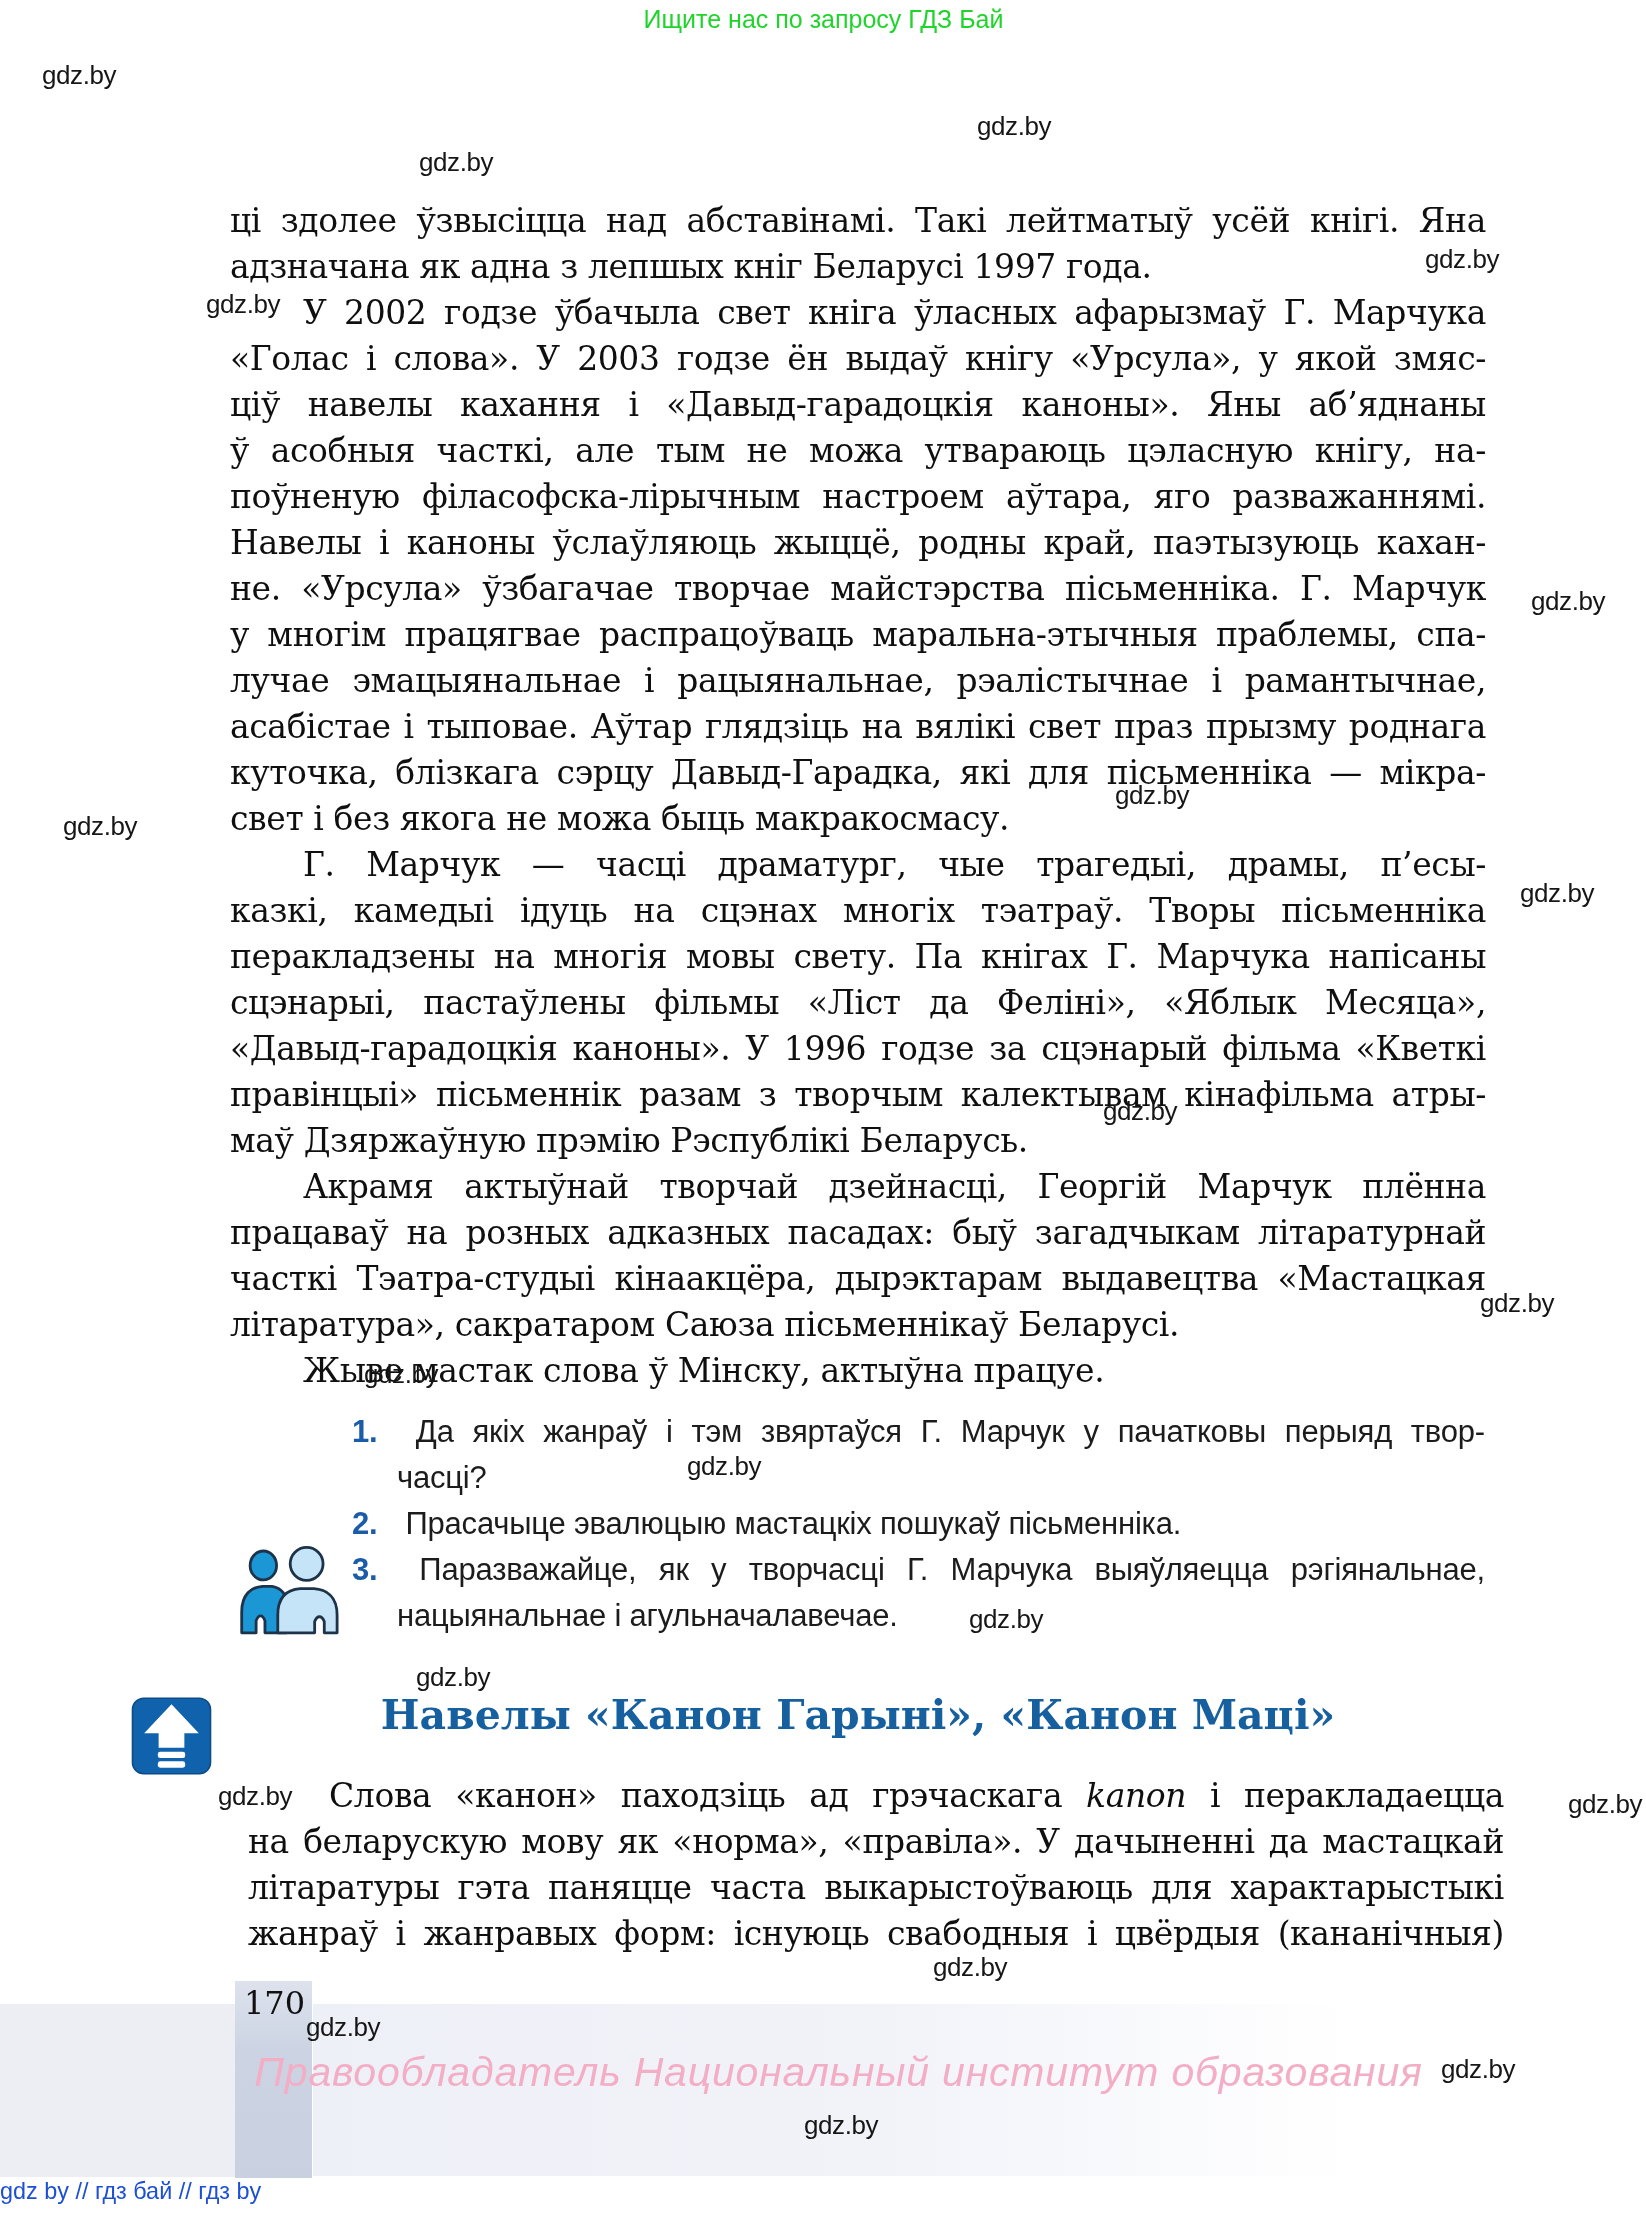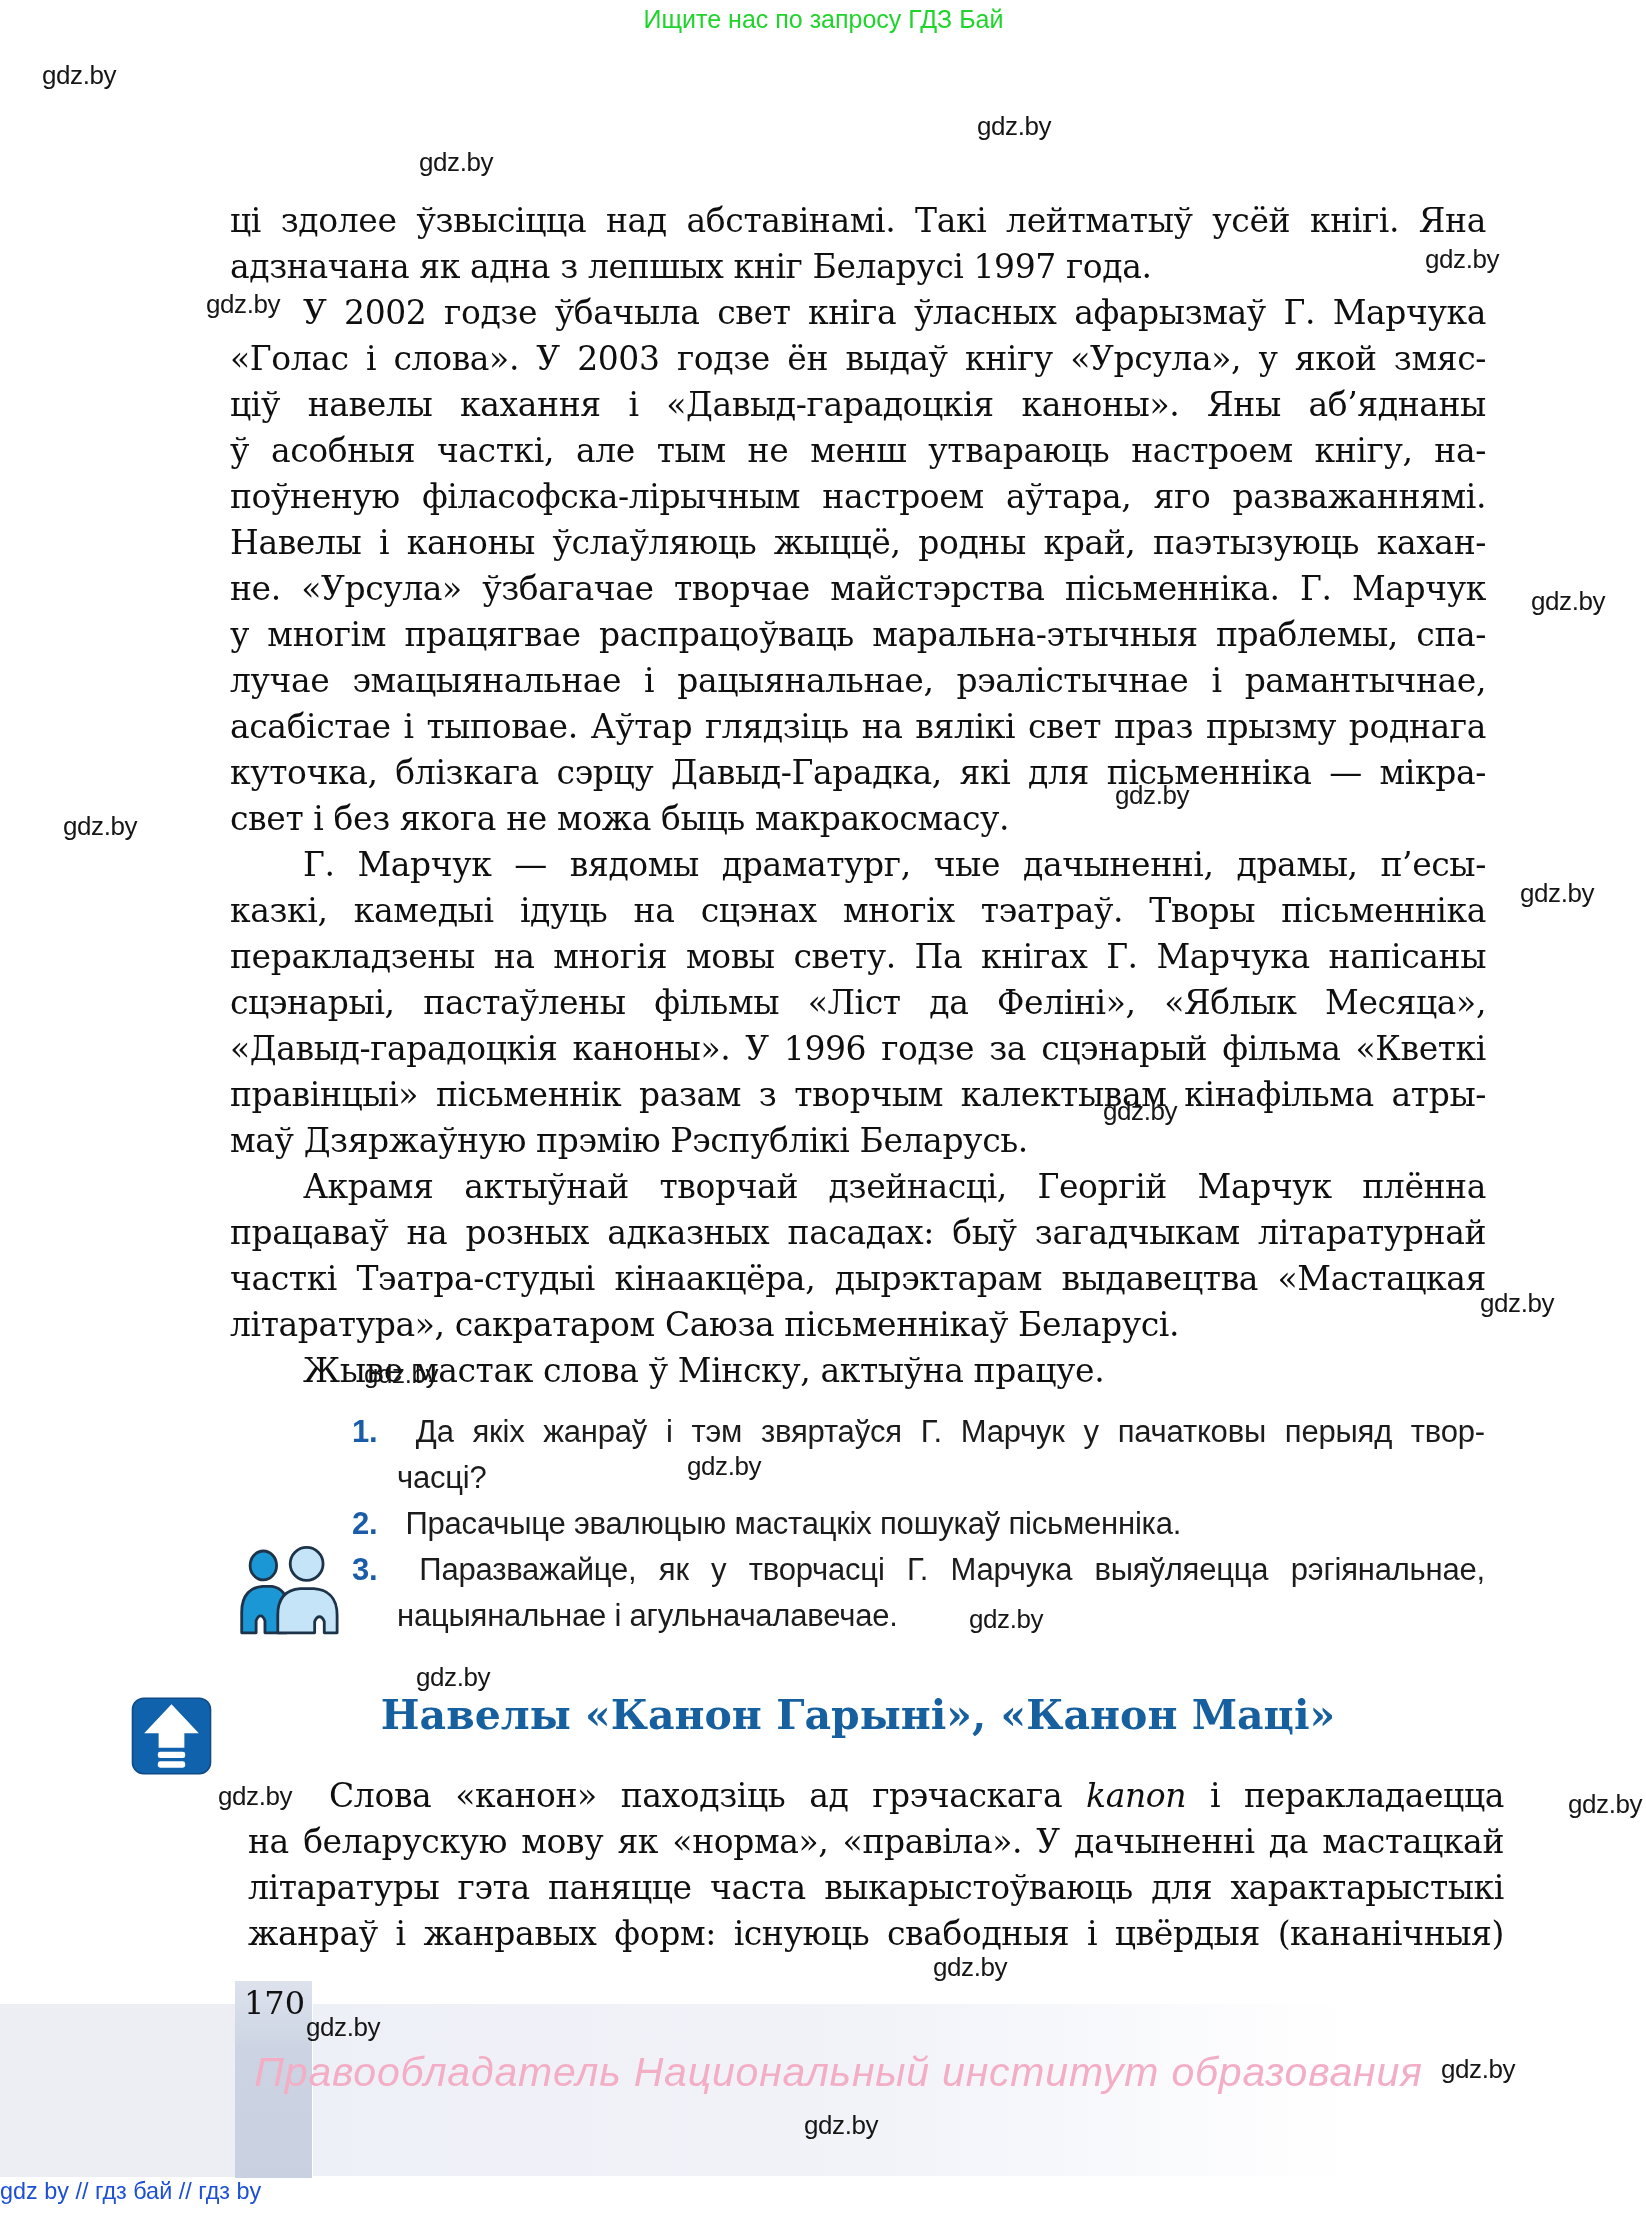--- a/index.html
+++ b/index.html
@@ -61,30 +61,30 @@
   <div class="blkC"></div>
 
   <div class="green-banner">Ищите нас по запросу ГДЗ Бай</div>
 
   <div class="body-col">
     <div class="bl jl">ці здолее ўзвысіцца над абставінамі. Такі лейтматыў усёй кнігі. Яна</div>
     <div class="bl ll">адзначана як адна з лепшых кніг Беларусі 1997 года.</div>
     <div class="bl jl ind">У 2002 годзе ўбачыла свет кніга ўласных афарызмаў Г. Марчука</div>
     <div class="bl jl">«Голас і слова». У 2003 годзе ён выдаў кнігу «Урсула», у якой змяс-</div>
     <div class="bl jl">ціў навелы кахання і «Давыд-гарадоцкія каноны». Яны аб’яднаны</div>
-    <div class="bl jl">ў асобныя часткі, але тым не менш утвараюць настроем кнігу, на-</div>
+    <div class="bl jl">ў асобныя часткі, але тым не можа утвараюць цэласную кнігу, на-</div>
     <div class="bl jl">поўненую філасофска-лірычным настроем аўтара, яго разважаннямі.</div>
     <div class="bl jl">Навелы і каноны ўслаўляюць жыццё, родны край, паэтызуюць кахан-</div>
     <div class="bl jl">не. «Урсула» ўзбагачае творчае майстэрства пісьменніка. Г. Марчук</div>
     <div class="bl jl">у многім працягвае распрацоўваць маральна-этычныя праблемы, спа-</div>
     <div class="bl jl">лучае эмацыянальнае і рацыянальнае, рэалістычнае і рамантычнае,</div>
     <div class="bl jl">асабістае і тыповае. Аўтар глядзіць на вялікі свет праз прызму роднага</div>
     <div class="bl jl">куточка, блізкага сэрцу Давыд-Гарадка, які для пісьменніка — мікра-</div>
     <div class="bl ll">свет і без якога не можа быць макракосмасу.</div>
-    <div class="bl jl ind">Г. Марчук — вядомы драматург, чые дачыненні, драмы, п’есы-</div>
+    <div class="bl jl ind">Г. Марчук — часці драматург, чые трагедыі, драмы, п’есы-</div>
     <div class="bl jl">казкі, камедыі ідуць на сцэнах многіх тэатраў. Творы пісьменніка</div>
     <div class="bl jl">перакладзены на многія мовы свету. Па кнігах Г. Марчука напісаны</div>
     <div class="bl jl">сцэнарыі, пастаўлены фільмы «Ліст да Феліні», «Яблык Месяца»,</div>
     <div class="bl jl">«Давыд-гарадоцкія каноны». У 1996 годзе за сцэнарый фільма «Кветкі</div>
     <div class="bl jl">правінцыі» пісьменнік разам з творчым калектывам кінафільма атры-</div>
     <div class="bl ll">маў Дзяржаўную прэмію Рэспублікі Беларусь.</div>
     <div class="bl jl ind">Акрамя актыўнай творчай дзейнасці, Георгій Марчук плённа</div>
     <div class="bl jl">працаваў на розных адказных пасадах: быў загадчыкам літаратурнай</div>
     <div class="bl jl">часткі Тэатра-студыі кінаакцёра, дырэктарам выдавецтва «Мастацкая</div>
     <div class="bl ll">літаратура», сакратаром Саюза пісьменнікаў Беларусі.</div>

